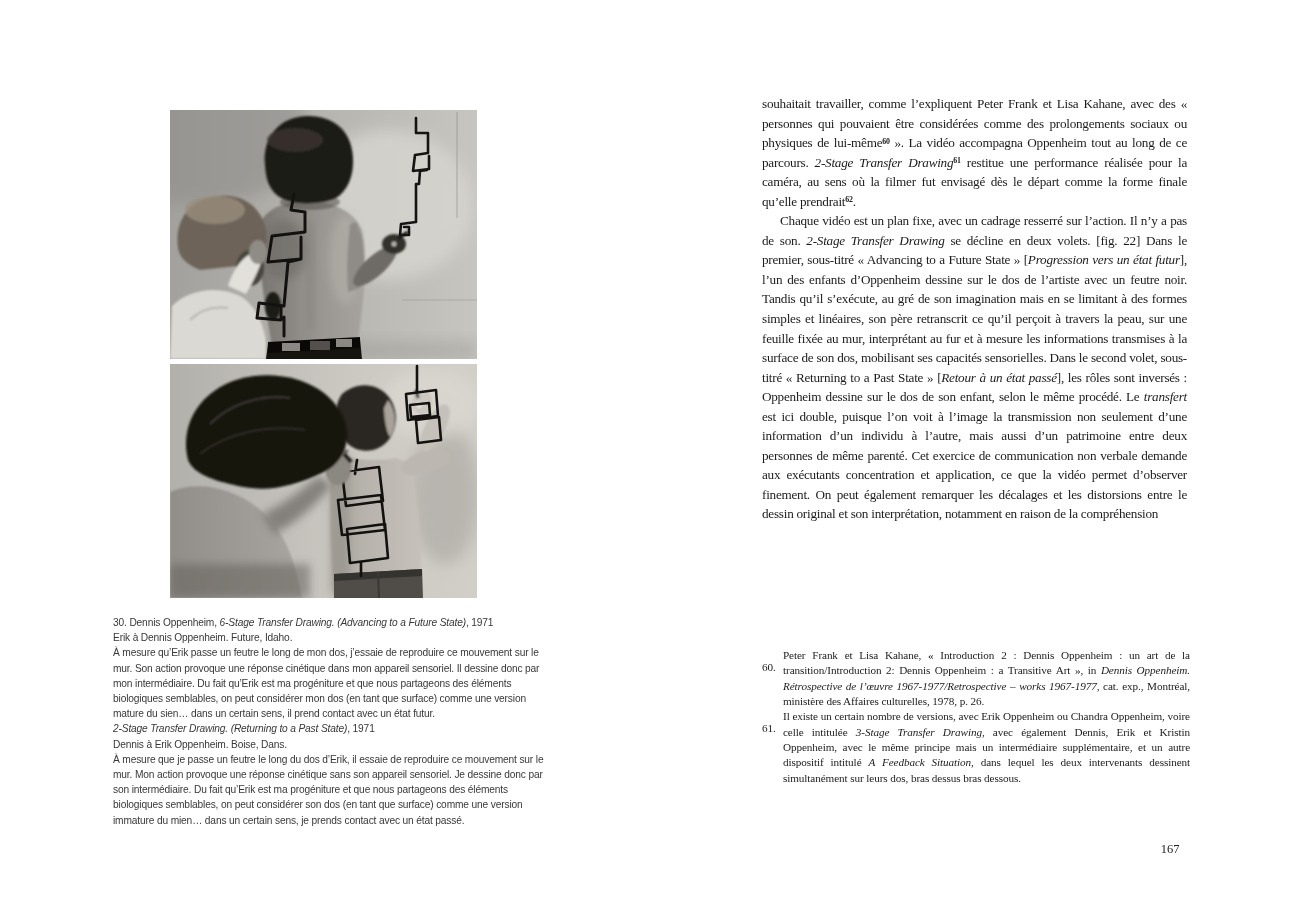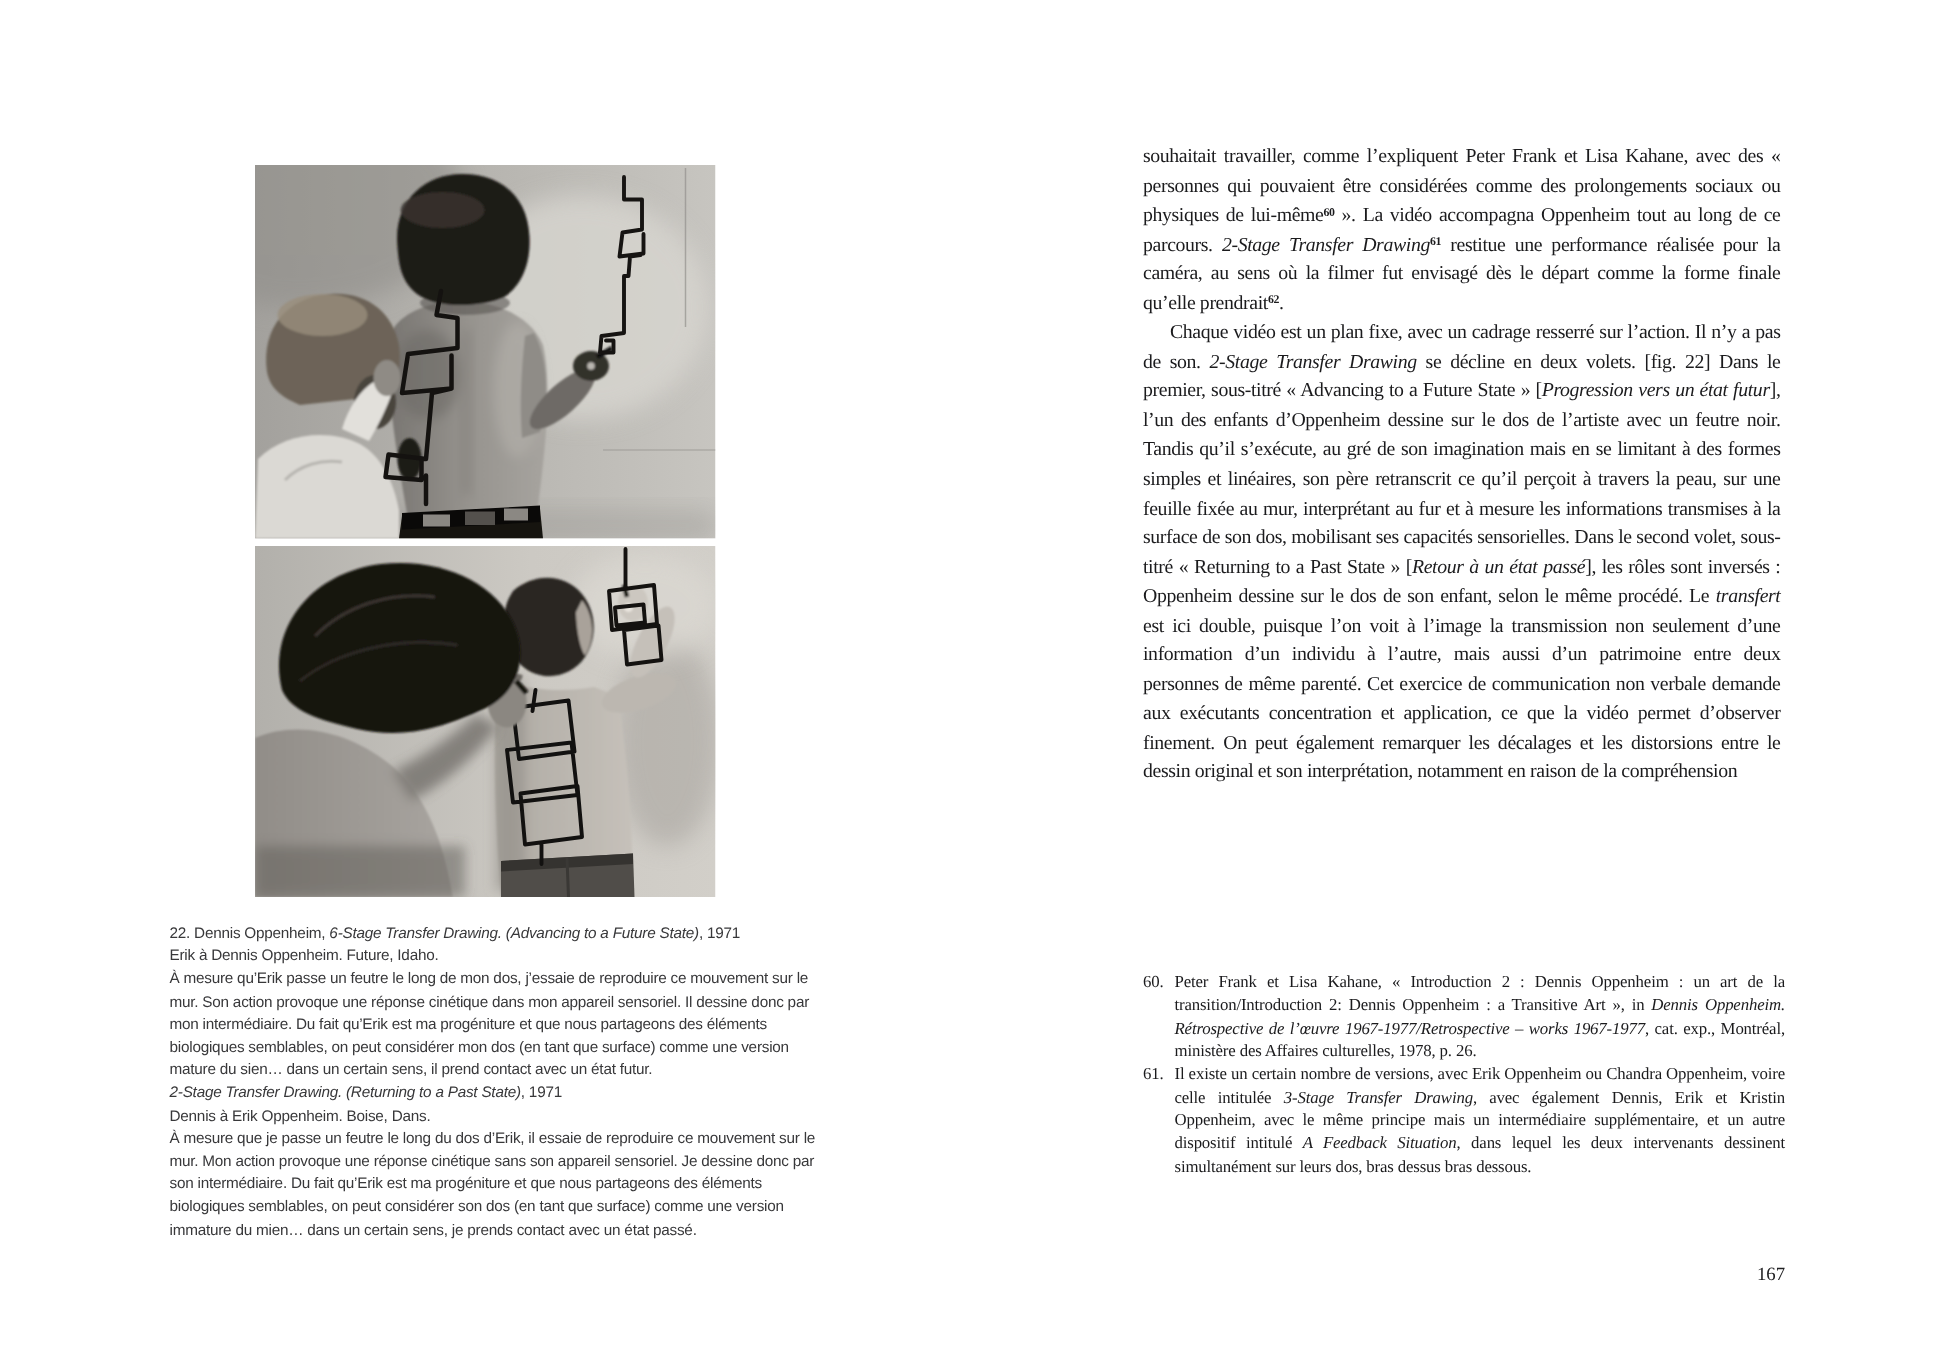--- a/index.html
+++ b/index.html
@@ -28,24 +28,24 @@
   sup{
     font-size:0.6em;font-weight:700;line-height:0;
     position:relative;top:-0.45em;vertical-align:baseline;
   }
   .footnotes{
     position:absolute;left:762px;top:648px;width:428px;
     font-size:11.2px;line-height:15.35px;letter-spacing:-0.1px;
     text-align:justify;color:#1b1b1d;
   }
   .fn{position:relative;padding-left:21px;margin:0;}
-  .fn-num{position:absolute;left:0;top:0;}
+  .fn-num{position:absolute;left:0;top:12px;}
   .page-number{
     position:absolute;left:1150px;top:842px;width:40px;
-    font-size:12.5px;color:#202022;text-align:right;
+    font-size:12.5px;color:#202022;text-align:center;
   }
 </style>
 </head>
 <body>
 
 <svg id="photo-1" class="photo" viewBox="0 0 307 249" role="img">
   <defs>
     <linearGradient id="wall1" x1="0" y1="0" x2="1" y2="0">
       <stop offset="0" stop-color="#a3a19d"></stop>
         <stop offset="0.45" stop-color="#b5b3ae"></stop>
@@ -147,21 +147,21 @@
     <ellipse cx="168" cy="104" rx="13" ry="17" fill="#8b8781"></ellipse>
     <path d="M160,92 C166,88 172,86 178,88" stroke="#6e6a65" stroke-width="4" fill="none"></path>
     <path d="M174,90 L181,98" stroke="#14120f" stroke-width="3.5"></path>
     <path d="M18,96 C8,56 36,18 84,12 C128,7 168,28 176,62 C180,84 170,100 154,108 C120,124 96,128 68,122 C42,116 24,110 18,96 Z" fill="#171411"></path>
     <path d="M40,60 C60,40 90,30 120,34" stroke="#453f38" stroke-width="2" fill="none" opacity="0.8"></path>
     <path d="M30,90 C55,70 95,60 135,66" stroke="#3a342e" stroke-width="2" fill="none" opacity="0.7"></path>
   </g>
 </svg>
 
 <div class="caption">
-    <div class="cap-block"><span>22. Dennis Oppenheim, </span><span class="it">6-Stage Transfer Drawing. (Advancing to a Future State)</span><span>, 1971</span></div>
+    <div class="cap-block"><span>30. Dennis Oppenheim, </span><span class="it">6-Stage Transfer Drawing. (Advancing to a Future State)</span><span>, 1971</span></div>
     <div class="cap-block"><span>Erik à Dennis Oppenheim. Future, Idaho.</span></div>
     <div class="cap-block"><span>À mesure qu’Erik passe un feutre le long de mon dos, j’essaie de reproduire ce mouvement sur le mur. Son action provoque une réponse cinétique dans mon appareil sensoriel. Il dessine donc par mon intermédiaire. Du fait qu’Erik est ma progéniture et que nous partageons des éléments biologiques semblables, on peut considérer mon dos (en tant que surface) comme une version mature du sien… dans un certain sens, il prend contact avec un état futur.</span></div>
     <div class="cap-block"><span class="it">2-Stage Transfer Drawing. (Returning to a Past State)</span><span>, 1971</span></div>
     <div class="cap-block"><span>Dennis à Erik Oppenheim. Boise, Dans.</span></div>
     <div class="cap-block"><span>À mesure que je passe un feutre le long du dos d’Erik, il essaie de reproduire ce mouvement sur le mur. Mon action provoque une réponse cinétique sans son appareil sensoriel. Je dessine donc par son intermédiaire. Du fait qu’Erik est ma progéniture et que nous partageons des éléments biologiques semblables, on peut considérer son dos (en tant que surface) comme une version immature du mien… dans un certain sens, je prends contact avec un état passé.</span></div>
   </div>
 
 <div class="body-col">
   <p><span>souhaitait travailler, comme l’expliquent Peter Frank et Lisa Kahane, avec des « personnes qui pouvaient être considérées comme des prolongements sociaux ou physiques de lui-même</span><sup>60</sup><span> ». La vidéo accompagna Oppenheim tout au long de ce parcours. </span><span class="it">2-Stage Transfer Drawing</span><sup>61</sup><span> restitue une performance réalisée pour la caméra, au sens où la filmer fut envisagé dès le départ comme la forme finale qu’elle prendrait</span><sup>62</sup><span>.</span></p>
   <p class="indent"><span>Chaque vidéo est un plan fixe, avec un cadrage resserré sur l’action. Il n’y a pas de son. </span><span class="it">2-Stage Transfer Drawing</span><span> se décline en deux volets. [fig. 22] Dans le premier, sous-titré « Advancing to a Future State » [</span><span class="it">Progression vers un état futur</span><span>], l’un des enfants d’Oppenheim dessine sur le dos de l’artiste avec un feutre noir. Tandis qu’il s’exécute, au gré de son imagination mais en se limitant à des formes simples et linéaires, son père retranscrit ce qu’il perçoit à travers la peau, sur une feuille fixée au mur, interprétant au fur et à mesure les informations transmises à la surface de son dos, mobilisant ses capacités sensorielles. Dans le second volet, sous-titré « Returning to a Past State » [</span><span class="it">Retour à un état passé</span><span>], les rôles sont inversés : Oppenheim dessine sur le dos de son enfant, selon le même procédé. Le </span><span class="it">transfert</span><span> est ici double, puisque l’on voit à l’image la transmission non seulement d’une information d’un individu à l’autre, mais aussi d’un patrimoine entre deux personnes de même parenté. Cet exercice de communication non verbale demande aux exécutants concentration et application, ce que la vidéo permet d’observer finement. On peut également remarquer les décalages et les distorsions entre le dessin original et son interprétation, notamment en raison de la compréhension</span></p>

